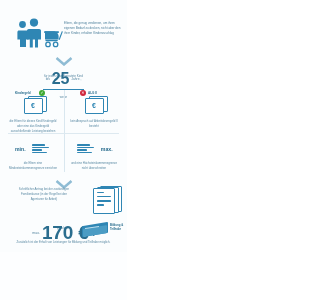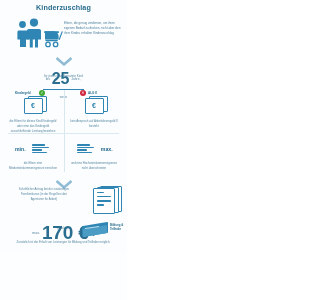--- a/index.html
+++ b/index.html
@@ -101,21 +101,20 @@
   }
 
   .footnote{font-size:2.9px;line-height:1.6;color:#5a89a3;text-align:center;}
 </style>
 </head>
 <body>
 
 <div class="page">
   <div class="sheet"></div>
 
-  <div class="title">Kinderzuschlag</div>
 
   <div class="hero">
     <div class="people">
       <svg width="48" height="30" viewBox="0 0 48 30">
         <g fill="#2f86b4">
           <circle cx="7.5" cy="6.5" r="3.4"></circle>
           <path d="M3 12.5h9c.9 0 1.6.7 1.6 1.6v7.4h-2.6v7.6H5v-7.6H2.4v-7.4c0-.9.7-1.6 1.6-1.6z"></path>
           <circle cx="19" cy="4.6" r="4.1"></circle>
           <path d="M13.8 11h10.4c1 0 1.8.8 1.8 1.8v8.6h-3v8.1h-3v-8.1h-2.2v8.1h-3v-8.1h-2.8v-8.6c0-1 .8-1.8 1.8-1.8z"></path>
           <path d="M30 13.2h8.4c2.9 0 5.2 2.3 5.2 5.2v3.2H30z"></path>

